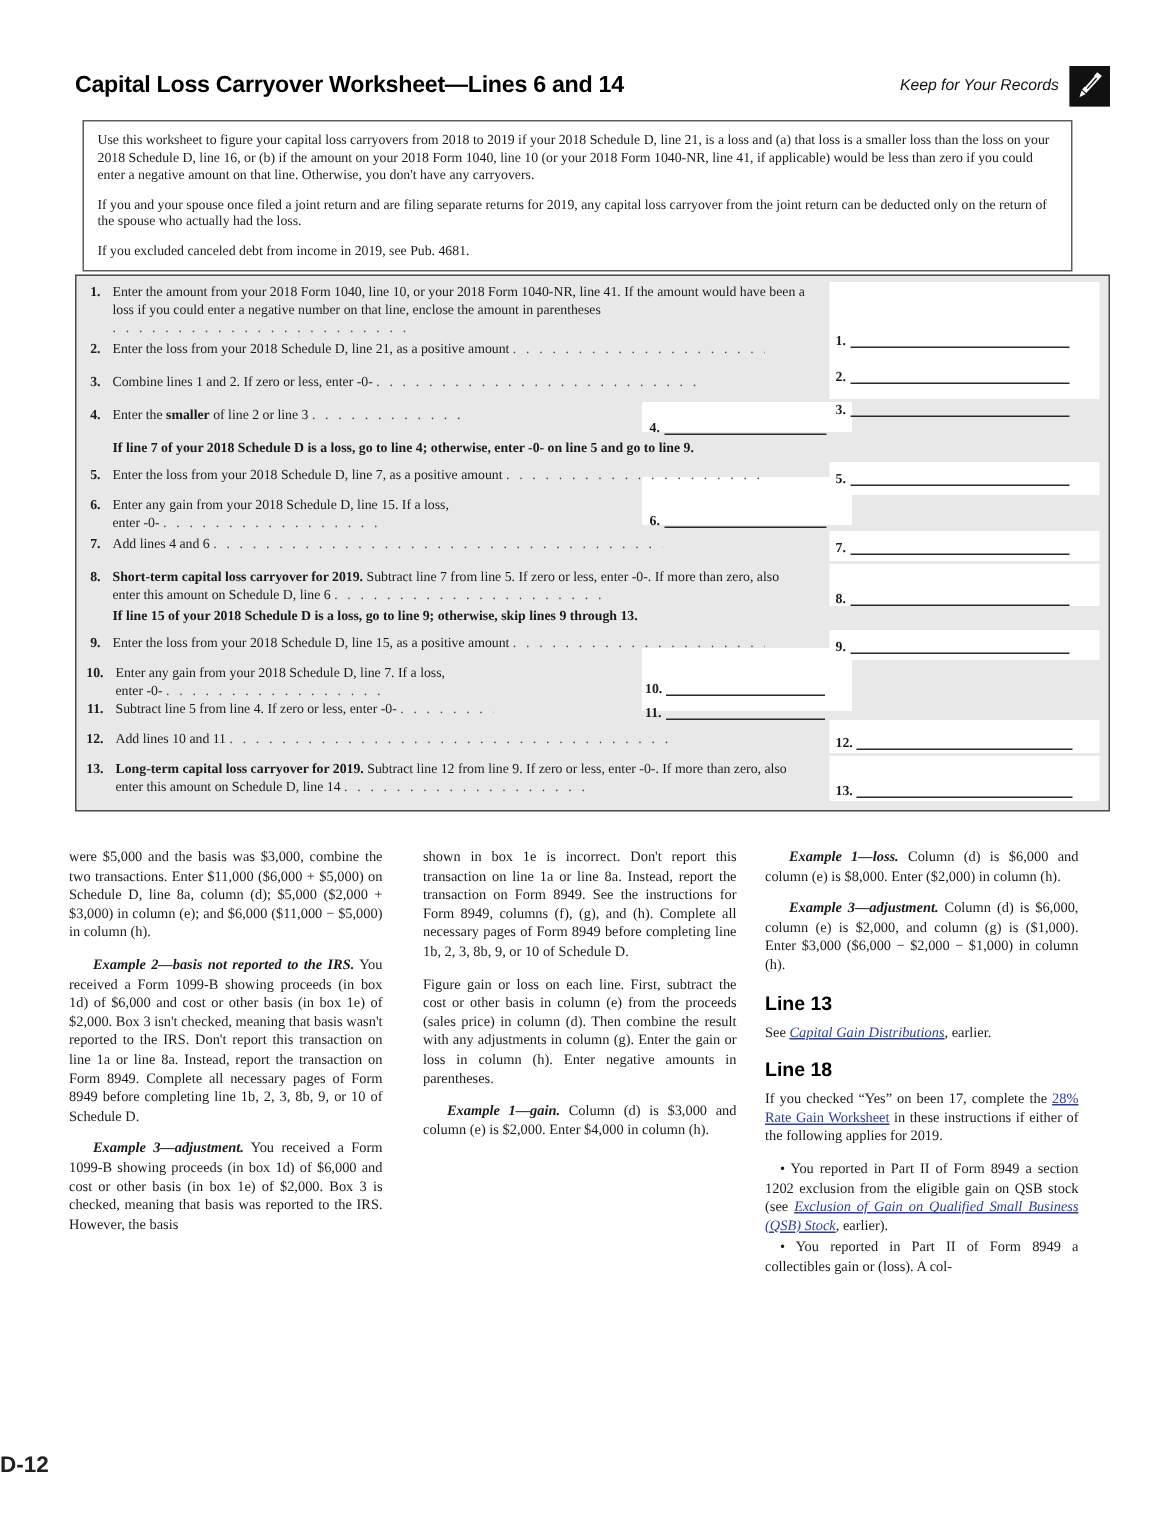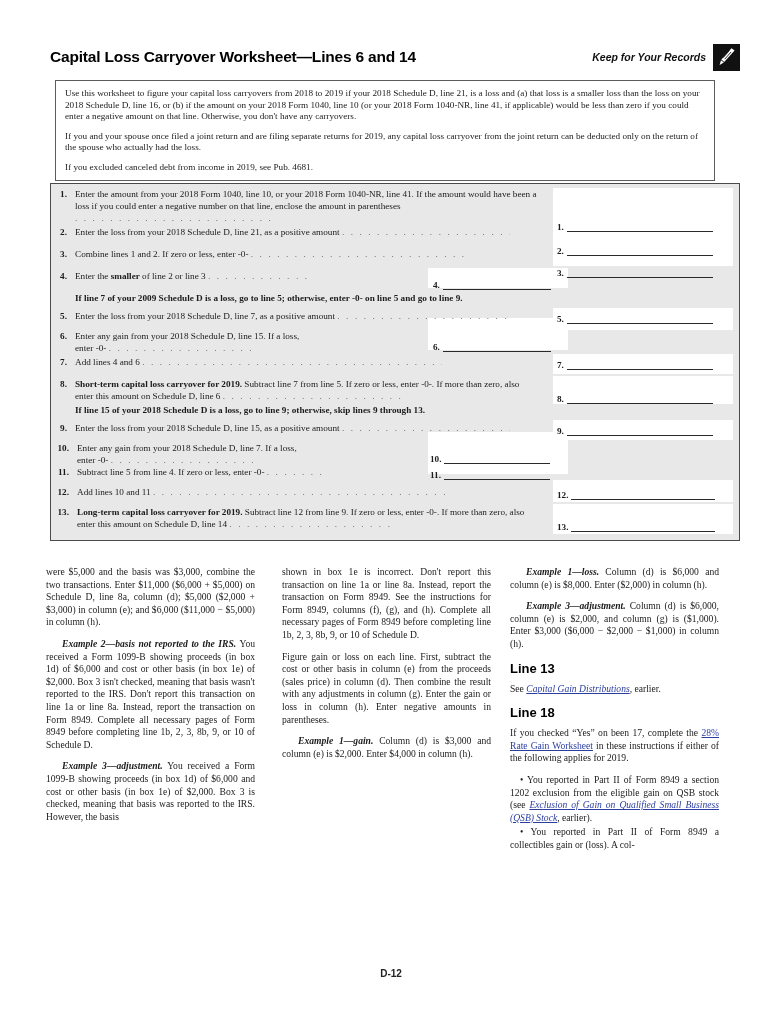--- a/index.html
+++ b/index.html
@@ -27,21 +27,21 @@
     font-weight: bold;
     font-size: 15.5px;
     letter-spacing: -0.2px;
     color: #000;
     text-align: right;
   }
   .ws-keep-wrap { display: flex; align-items: center; gap: 7px; }
   .ws-keep {
     font-family: "Liberation Sans", sans-serif;
     font-style: italic;
-    font-weight: bold;
+    font-weight: normal;
     font-size: 10.5px;
     color: #111;
   }
   .pen-icon {
     width: 27px; height: 27px;
     background: #111;
     position: relative;
     flex: 0 0 auto;
   }
   .pen-icon svg { display: block; }
@@ -175,26 +175,25 @@
     color: #2b3ea0;
     text-decoration: underline;
     font-style: italic;
   }
   .xref.up { font-style: normal; }
 
   
   .footer {
     position: absolute;
     left: 0; top: 968px; width: 770px;
-    text-align: center;
+    text-align: left;
     font-family: "Liberation Sans", sans-serif;
     font-weight: bold;
-    font-size: 10px;
+    font-size: 15px;
     color: #222;
-    padding-left: 12px;
   }
 </style>
 </head>
 <body>
 
 <div class="page">
 
   <div class="ws-header">
     <div class="ws-title">Capital Loss Carryover Worksheet—Lines 6 and 14</div>
     <div class="ws-keep-wrap">
@@ -298,21 +297,21 @@
             <span class="leader" style="width:100px;">. . . . . . . . . . . . . . . . . . . .</span>
           </div>
         </div>
       </div>
       <div class="ansline" style="left:382px; top:96px; width:136px;">
         <span class="anslabel">4.</span>
         <span class="ansrule" style="width:108px;"></span>
       </div>
 
       <div class="row" style="top:108px;">
-        <div class="note">If line 7 of your 2009 Schedule D is a loss, go to line 5; otherwise, enter -0- on line 5 and go to line 9.</div>
+        <div class="note">If line 7 of your 2018 Schedule D is a loss, go to line 4; otherwise, enter -0- on line 5 and go to line 9.</div>
       </div>
 
       <div class="row" style="top:126px;">
         <div class="row-inner">
           <span class="num">5.</span>
           <div class="txt" style="width:470px;">
             <span>Enter the loss from your 2018 Schedule D, line 7, as a positive amount</span>
             <span class="leader" style="width:170px;">. . . . . . . . . . . . . . . . . . . . . . . . . . . . . . . . . . .</span>
           </div>
         </div>

